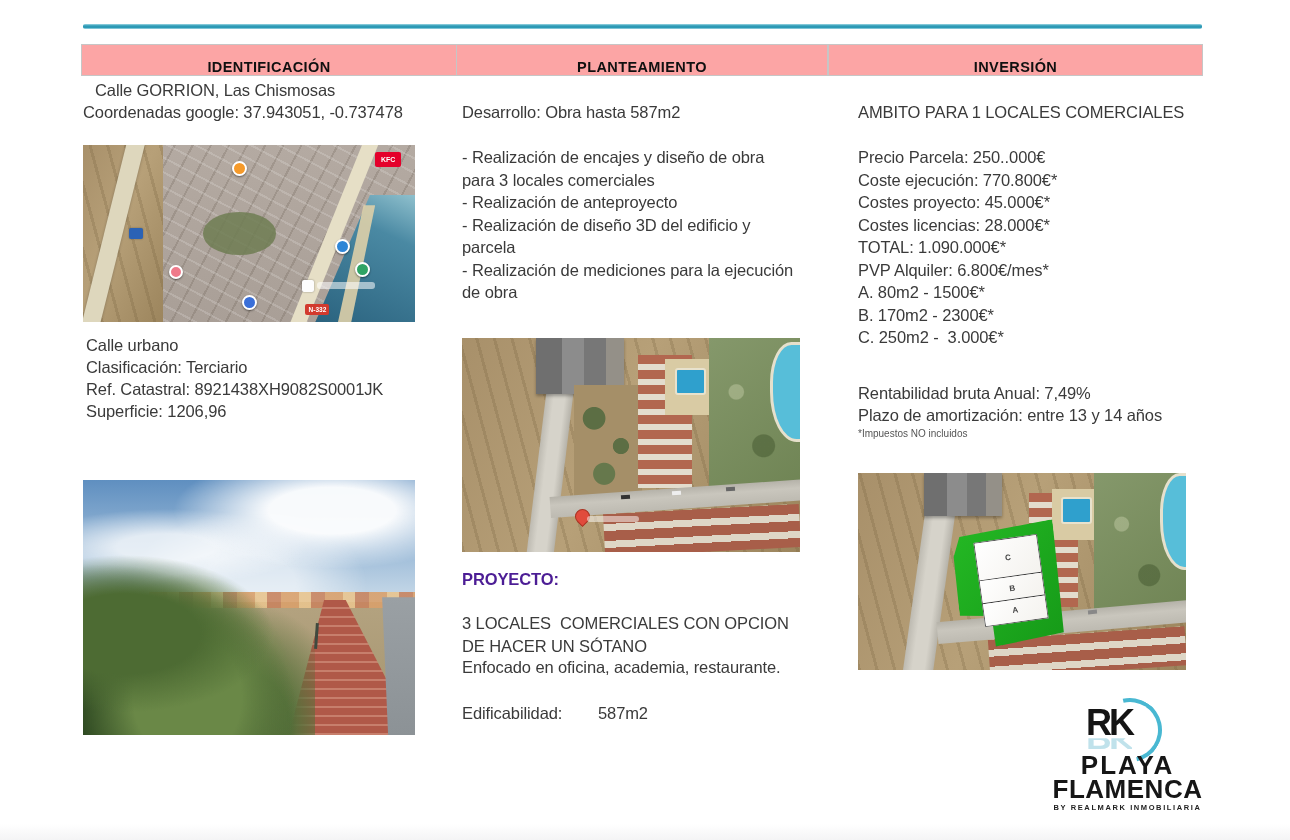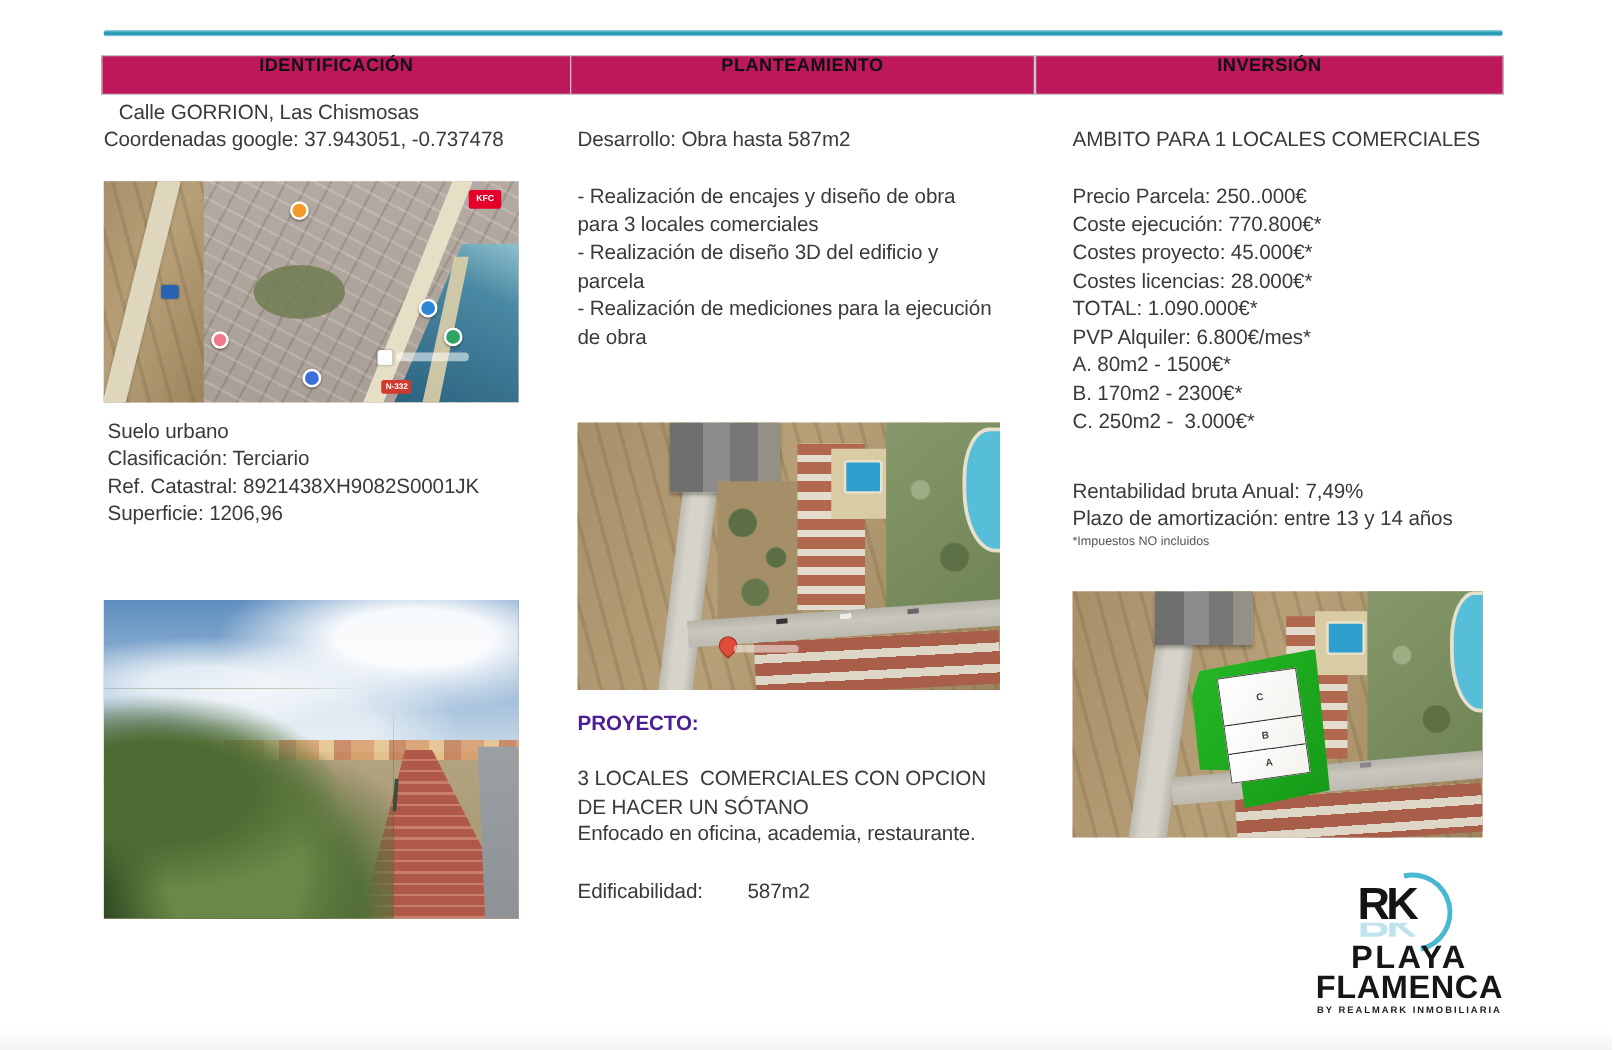--- a/index.html
+++ b/index.html
@@ -1,21 +1,21 @@
 <!DOCTYPE html>
 <html><head>
 <meta charset="utf-8">
 <style>
   html,body{margin:0;padding:0;background:#fff;}
   .page{position:relative;width:1290px;height:840px;background:#ffffff;
         font-family:"Liberation Sans","DejaVu Sans",sans-serif;overflow:hidden;}
   .abs{position:absolute;}
   .body-txt{font-size:16.5px;line-height:22.5px;color:#3a3a3a;letter-spacing:-0.1px;white-space:pre-wrap;}
   .small-note{font-size:10px;color:#555;letter-spacing:0;}
-  .hdr{border:1px solid #c6c6c6;background:#be185d;display:flex;align-items:flex-start;justify-content:center;
+  .hdr{border:1px solid #c6c6c6;background:#fca5a5;display:flex;align-items:flex-end;justify-content:center;
        font-weight:700;font-size:14.5px;color:#101010;letter-spacing:.4px;}
   .accent-line{background:linear-gradient(to bottom,#9ed8e4,#2d9ab6 38%,#2d9ab6 72%,#abdce8);}
   .ph{position:absolute;overflow:hidden;}
   
   .urban{background:
      repeating-linear-gradient(28deg,rgba(255,255,255,.16) 0 2px,transparent 2px 13px),
      repeating-linear-gradient(118deg,rgba(96,84,72,.22) 0 2px,transparent 2px 16px),
      linear-gradient(#b4aaa2,#a99f97);}
   .scrub{background:
      repeating-linear-gradient(75deg,rgba(110,90,55,.22) 0 3px,transparent 3px 17px),
@@ -68,21 +68,21 @@
     <div class="abs mk" style="left:26%;top:68%;width:10px;height:10px;background:#ef7a8a;"></div>
     <div class="abs mk" style="left:76%;top:53%;width:11px;height:11px;background:#2f86d6;"></div>
     <div class="abs mk" style="left:48%;top:85%;width:11px;height:11px;background:#3a6fd8;"></div>
     <div class="abs mk" style="left:82%;top:66%;width:11px;height:11px;background:#2fa364;"></div>
     <div class="abs" style="left:66%;top:76%;width:12px;height:12px;background:#fdfdfd;border-radius:2px;box-shadow:0 0 2px rgba(0,0,0,.4);"></div>
     <div class="abs" style="left:70.5%;top:77.5%;width:58px;height:7px;background:rgba(255,255,255,.55);border-radius:3px;"></div>
     <div class="abs" style="left:67%;top:90%;width:24px;height:11px;background:#d23a2e;border-radius:2px;color:#fff;font-size:6.5px;font-weight:700;display:flex;align-items:center;justify-content:center;">N-332</div>
     <div class="abs" style="left:14%;top:47%;width:14px;height:11px;background:#2a62b5;border-radius:2px;box-shadow:0 0 2px rgba(0,0,0,.35);"></div>
   </div>
 
-  <div class="abs body-txt" style="left:86px;top:334px;width:370px;">Suelo urbano</div>
+  <div class="abs body-txt" style="left:86px;top:334px;width:370px;">Calle urbano</div>
   <div class="abs body-txt" style="left:86px;top:356px;width:370px;">Clasificación: Terciario</div>
   <div class="abs body-txt" style="left:86px;top:378px;width:370px;">Ref. Catastral: 8921438XH9082S0001JK</div>
   <div class="abs body-txt" style="left:86px;top:400px;width:370px;">Superficie: 1206,96</div>
 
   <div class="ph" style="left:83px;top:480px;width:332px;height:255px;background:#b3a27f;">
     <div class="abs" style="left:0;top:0;width:100%;height:48%;background:
         radial-gradient(ellipse at 75% 25%,rgba(255,255,255,.95) 0 18%,transparent 45%),
         radial-gradient(ellipse at 25% 55%,rgba(255,255,255,.75) 0 14%,transparent 40%),
         radial-gradient(ellipse at 50% 85%,rgba(255,255,255,.6) 0 20%,transparent 50%),
         linear-gradient(#5f8fc0,#a9c4dd 70%,#cadbe9);"></div>
@@ -99,20 +99,21 @@
         radial-gradient(ellipse at 8% 90%,#2f4a22 0 35%,transparent 65%),
         radial-gradient(ellipse at 68% 95%,#55703a 0 22%,transparent 50%);"></div>
     <div class="abs" style="left:70%;top:56%;width:3px;height:26px;background:#3f4a3f;transform:rotate(4deg);"></div>
   </div>
 
   <div class="abs body-txt" style="left:462px;top:101px;width:356px;">Desarrollo: Obra hasta 587m2</div>
 
   <div class="abs" style="left:462px;top:146px;width:356px;">
     <div class="body-txt">- Realización de encajes y diseño de obra
 para 3 locales comerciales</div>
+    <div class="body-txt">- Realización de anteproyecto</div>
     <div class="body-txt">- Realización de diseño 3D del edificio y
 parcela</div>
     <div class="body-txt">- Realización de mediciones para la ejecución
 de obra</div>
   </div>
 
   <div class="ph scrub" style="left:462px;top:338px;width:338px;height:214px;">
     <div class="abs road-v" style="left:23%;top:-6%;width:8%;height:112%;transform:rotate(7deg);"></div>
     <div class="abs" style="left:22%;top:0;width:26%;height:26%;background:
         linear-gradient(90deg,#6f6f6f 0 30%,#8c8c8c 30% 55%,#777 55% 80%,#949088 80%);box-shadow:0 2px 3px rgba(0,0,0,.3);"></div>

